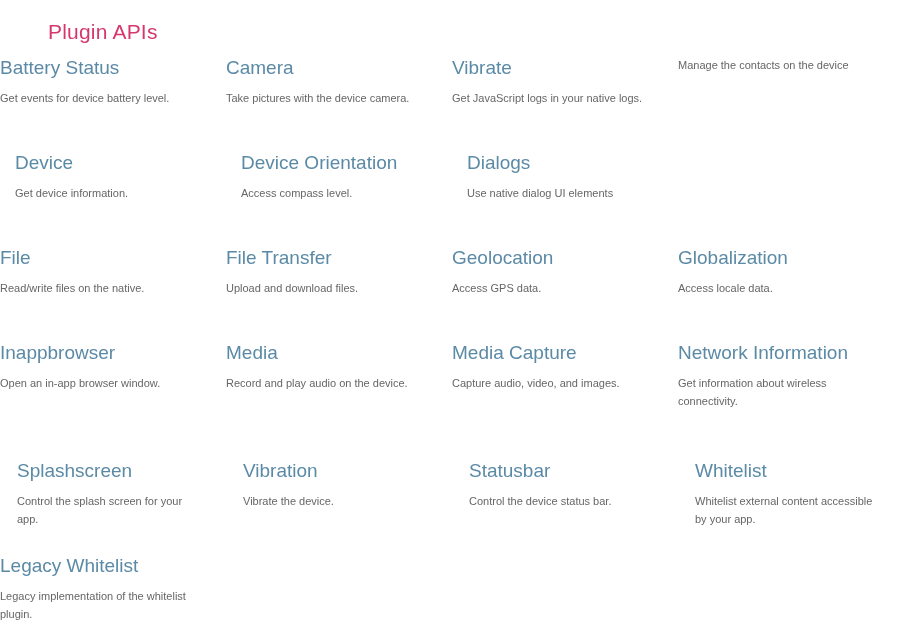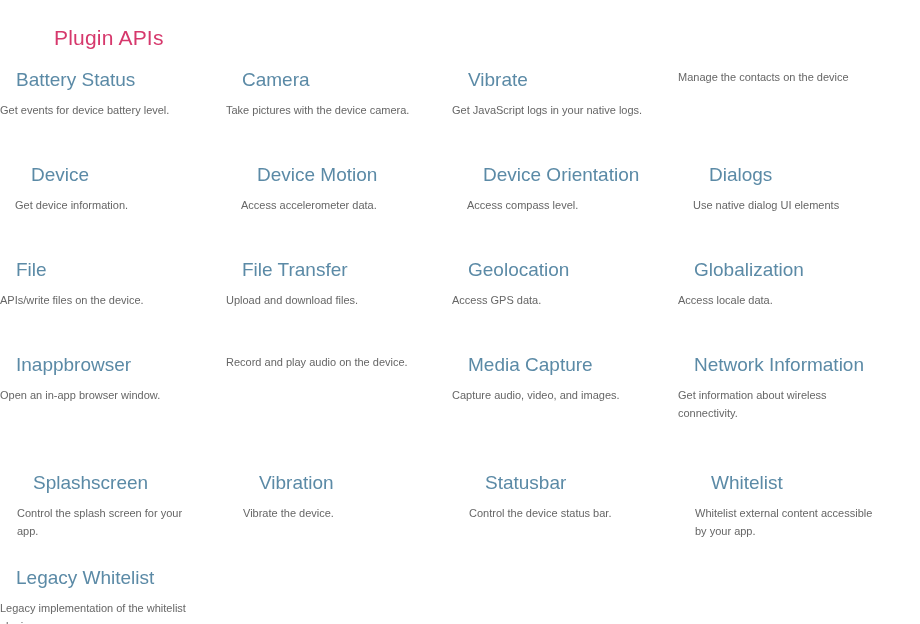--- a/index.html
+++ b/index.html
@@ -18,21 +18,21 @@
     position: relative;
     width: 920px;
     height: 624px;
     box-sizing: border-box;
     padding: 0 0 0 0;
   }
   .page-title {
     color: #d6386c;
     font-size: 21px;
     font-weight: 400;
-    margin: 18px;
+    margin: 12px;
     padding: 8px 8px 0 36px;
     letter-spacing: 0.2px;
   }
   .cell {
     box-sizing: border-box;
     padding-right: 28px;
   }
   
   .row-1 .cell { height: 95px; }
   .row-2 .cell { height: 95px; padding-left: 15px; }
@@ -45,21 +45,21 @@
     display: grid;
     grid-template-columns: 226px 226px 226px 226px;
   }
   .api-title {
     display: block;
     color: #5b8aa6;
     font-size: 19px;
     font-weight: 400;
     line-height: 23px;
     text-decoration: none;
-    margin: 0 0 10px 16px;
+    margin: 0 0 10px 0;
     cursor: pointer;
   }
   .api-desc {
     display: block;
     color: #666666;
     font-size: 11px;
     line-height: 18px;
     margin: 0;
     max-width: 196px;
   }
@@ -90,37 +90,33 @@
         <p class="api-desc">Manage the contacts on the device</p>
       </div>
     </div>
 
     <div class="grid-row row-2">
       <div class="cell">
         <a class="api-title" href="#">Device</a>
         <p class="api-desc">Get device information.</p>
       </div>
       <div class="cell">
-        <a class="api-title" href="#">Device Motion</a>
-        <p class="api-desc">Access accelerometer data.</p>
-      </div>
-      <div class="cell">
         <a class="api-title" href="#">Device Orientation</a>
         <p class="api-desc">Access compass level.</p>
       </div>
       <div class="cell">
         <a class="api-title" href="#">Dialogs</a>
         <p class="api-desc">Use native dialog UI elements</p>
       </div>
     </div>
 
     <div class="grid-row row-3">
       <div class="cell">
         <a class="api-title" href="#">File</a>
-        <p class="api-desc">APIs/write files on the device.</p>
+        <p class="api-desc">Read/write files on the native.</p>
       </div>
       <div class="cell">
         <a class="api-title" href="#">File Transfer</a>
         <p class="api-desc">Upload and download files.</p>
       </div>
       <div class="cell">
         <a class="api-title" href="#">Geolocation</a>
         <p class="api-desc">Access GPS data.</p>
       </div>
       <div class="cell">
@@ -128,20 +124,21 @@
         <p class="api-desc">Access locale data.</p>
       </div>
     </div>
 
     <div class="grid-row row-4">
       <div class="cell">
         <a class="api-title" href="#">Inappbrowser</a>
         <p class="api-desc">Open an in-app browser window.</p>
       </div>
       <div class="cell">
+        <a class="api-title" href="#">Media</a>
         <p class="api-desc">Record and play audio on the device.</p>
       </div>
       <div class="cell">
         <a class="api-title" href="#">Media Capture</a>
         <p class="api-desc">Capture audio, video, and images.</p>
       </div>
       <div class="cell">
         <a class="api-title" href="#">Network Information</a>
         <p class="api-desc">Get information about wireless connectivity.</p>
       </div>

